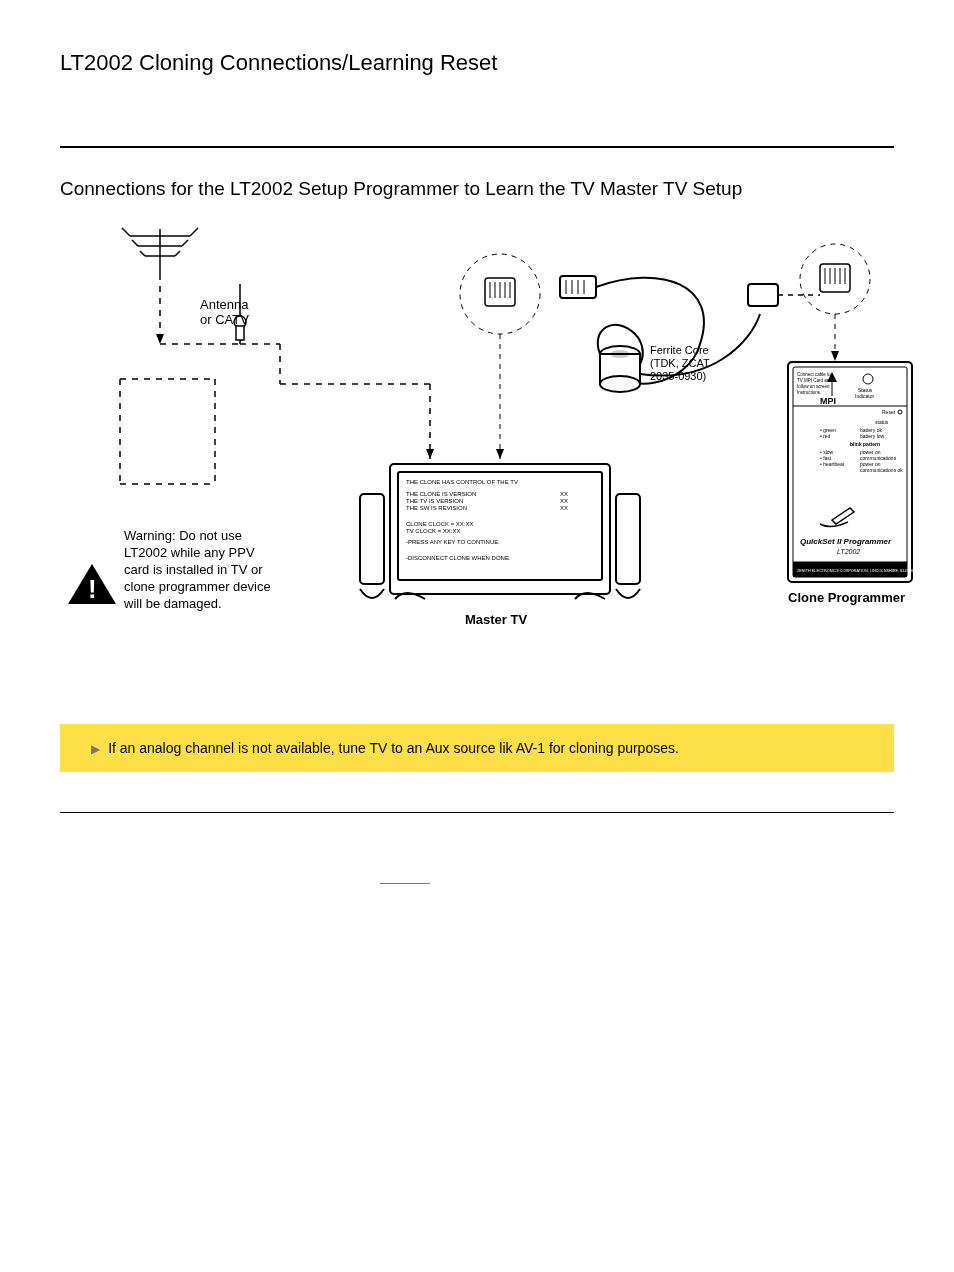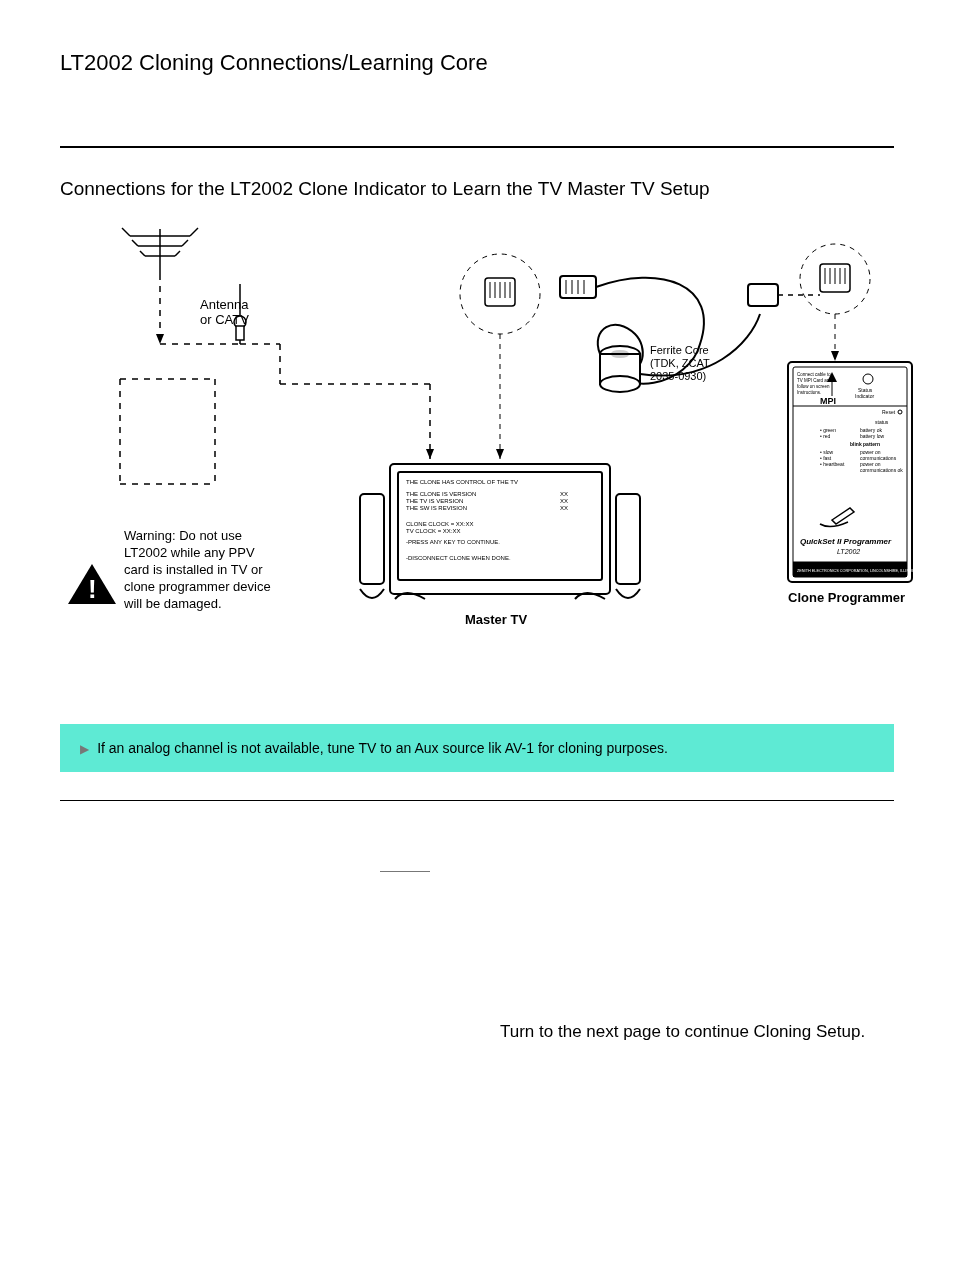--- a/index.html
+++ b/index.html
@@ -30,24 +30,24 @@
     margin: 0 0 24px 0;
   }
   .diagram-wrap {
     width: 100%;
     margin-bottom: 80px;
     text-decoration: underline;
   }
   svg { display: block; }
   .diagram-label { font-family: Arial, Helvetica, sans-serif; }
   .note-box {
-    background: #5eead4;
-    padding: 16px 20px;
+    background: #fde047;
+    padding: 16px 31px;
     font-size: 14px;
-    margin-bottom: 28px;
+    margin-bottom: 40px;
   }
   .note-box .arrow { color: #777; margin-right: 4px; font-size: 12px; }
   .rule-thin {
     border: none;
     border-top: 1px solid #000;
     margin: 0 0 70px 0;
   }
   .body-section-divider {
     width: 50px;
     border: none;
@@ -58,23 +58,23 @@
   .closing-line {
     font-size: 17px;
     text-align: left;
     margin-left: 440px;
   }
 </style>
 </head>
 <body>
 
 <div class="page">
-  <h1 class="page-title">LT2002 Cloning Connections/Learning Core</h1>
+  <h1 class="page-title">LT2002 Cloning Connections/Learning Reset</h1>
   <hr class="rule">
-  <h2 class="section-title">Connections for the LT2002 Clone Indicator to Learn the TV Master TV Setup</h2>
+  <h2 class="section-title">Connections for the LT2002 Setup Programmer to Learn the TV Master TV Setup</h2>
 
   <div class="diagram-wrap">
     <svg viewBox="0 0 860 420" width="860" height="420">
 
       <g stroke="#000" stroke-width="1.5" fill="none">
         <line x1="100" y1="5" x2="100" y2="50"></line>
         <line x1="70" y1="12" x2="130" y2="12"></line>
         <line x1="78" y1="22" x2="122" y2="22"></line>
         <line x1="85" y1="32" x2="115" y2="32"></line>
         <line x1="70" y1="12" x2="62" y2="4"></line>
@@ -250,14 +250,13 @@
     <span class="arrow">▶</span>
     <span>If an analog channel is not available, tune TV to an Aux source lik AV-1 for cloning purposes.</span>
   </div>
 
   <hr class="rule-thin">
 
   <hr class="body-section-divider">
 
   <div class="closing-gap"></div>
 
-  <div class="closing-line">Turn to the next page to continue Cloning Setup.</div>
 </div>
 
 </body></html>

